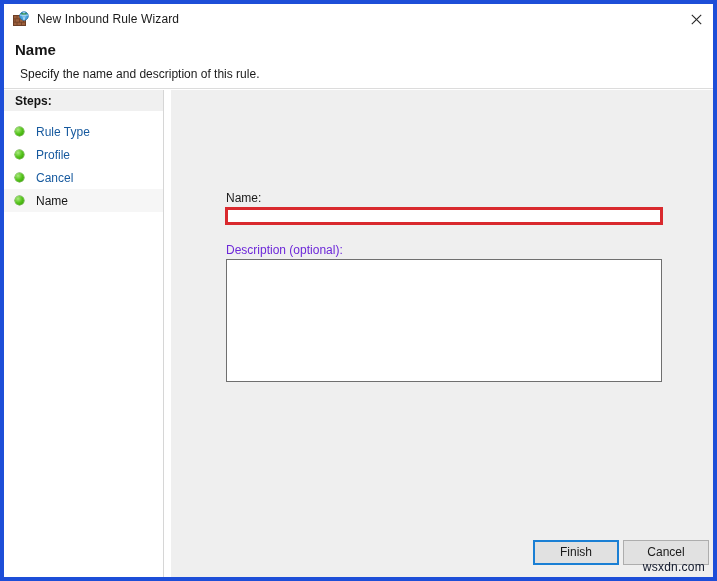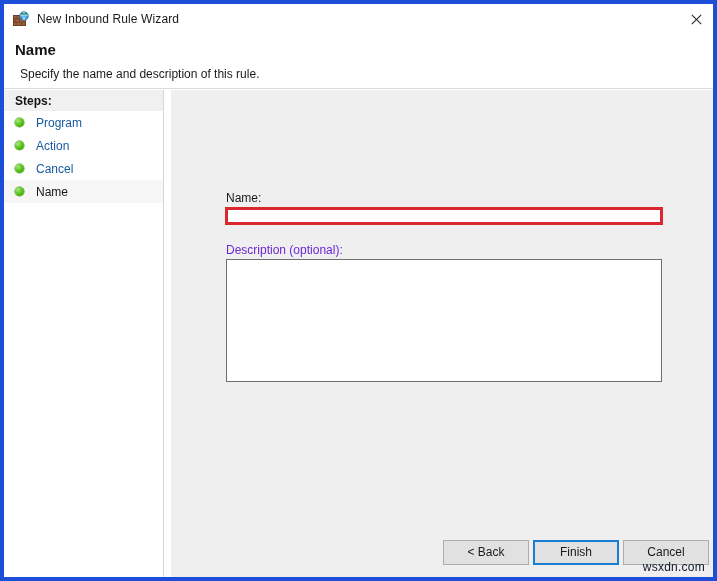--- a/index.html
+++ b/index.html
@@ -290,27 +290,27 @@
   <div id="header">
     <div id="page-title">Name</div>
     <div id="page-subtitle">Specify the name and description of this rule.</div>
   </div>
 
   <div id="sidebar">
     <div id="steps-header">
       <span id="steps-header-label">Steps:</span>
     </div>
 
+    <div class="step-item first">
+      <span class="step-bullet"></span>
+      <span class="step-label">Rule Type</span>
+    </div>
     <div class="step-item">
       <span class="step-bullet"></span>
-      <span class="step-label">Program</span>
-    </div>
-    <div class="step-item">
-      <span class="step-bullet"></span>
-      <span class="step-label">Action</span>
+      <span class="step-label">Profile</span>
     </div>
     <div class="step-item">
       <span class="step-bullet"></span>
       <span class="step-label">Cancel</span>
     </div>
     <div class="step-item current">
       <span class="step-bullet"></span>
       <span class="step-label">Name</span>
     </div>
   </div>
@@ -321,21 +321,20 @@
 
     <div id="name-input-highlight">
       <input id="name-input" type="text" placeholder="" style="">
     </div>
 
     <div id="field-description-label">Description (optional):</div>
 
     <textarea id="description-input" placeholder="" style=""></textarea>
 
     <div id="button-row">
-      <button class="dlg-button" id="back-button">&lt; Back</button>
       <button class="dlg-button" id="finish-button">Finish</button>
       <button class="dlg-button" id="cancel-button">Cancel</button>
     </div>
   </div>
 
   <div id="watermark">wsxdn.com</div>
 
 </div>
 
 </body></html>

